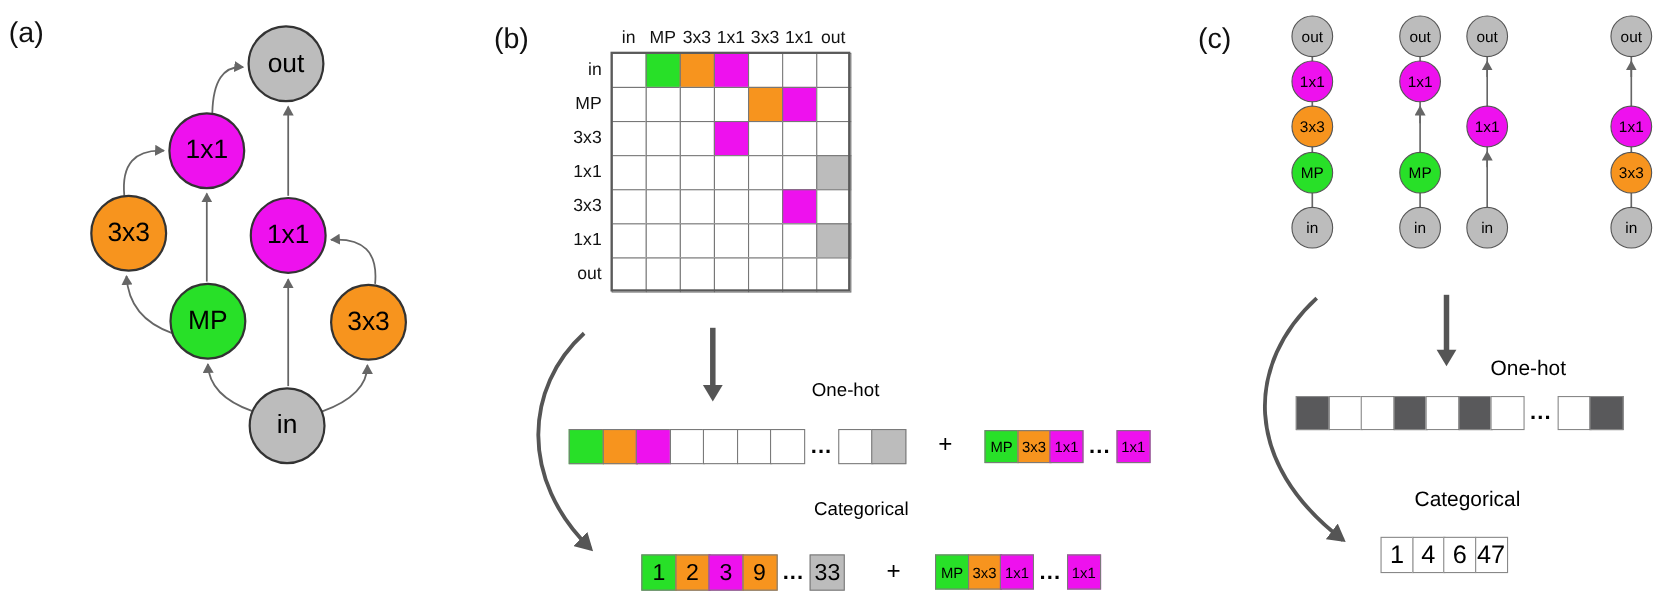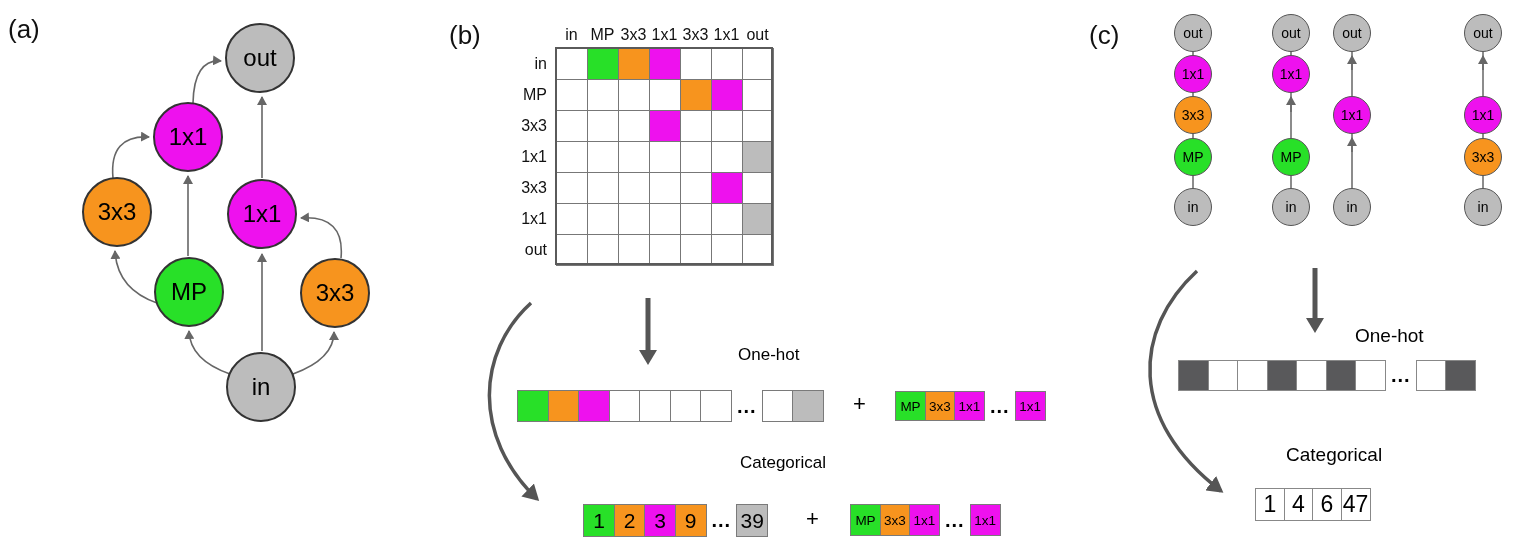--- a/index.html
+++ b/index.html
@@ -192,21 +192,21 @@
       <span class="vdots">...</span>
       <span class="vcell" style="background: rgb(238, 17, 238);">1x1</span>
     </div>
 
   <div class="vec v-cat" style="left:583px;top:504px">
       <span class="vcell" style="background: rgb(40, 224, 40);">1</span>
       <span class="vcell" style="background: rgb(247, 148, 30);">2</span>
       <span class="vcell" style="background: rgb(238, 17, 238);">3</span>
       <span class="vcell" style="background: rgb(247, 148, 30);">9</span>
       <span class="vdots">...</span>
-      <span class="vcell" style="background: rgb(188, 188, 188);">39</span>
+      <span class="vcell" style="background: rgb(188, 188, 188);">33</span>
     </div>
   <div class="plus" style="left:806px;top:506px">+</div>
   <div class="vec v-ops2" style="left:850px;top:504px">
       <span class="vcell" style="background: rgb(40, 224, 40);">MP</span>
       <span class="vcell" style="background: rgb(247, 148, 30);">3x3</span>
       <span class="vcell" style="background: rgb(238, 17, 238);">1x1</span>
       <span class="vdots">...</span>
       <span class="vcell" style="background: rgb(238, 17, 238);">1x1</span>
     </div>
 

